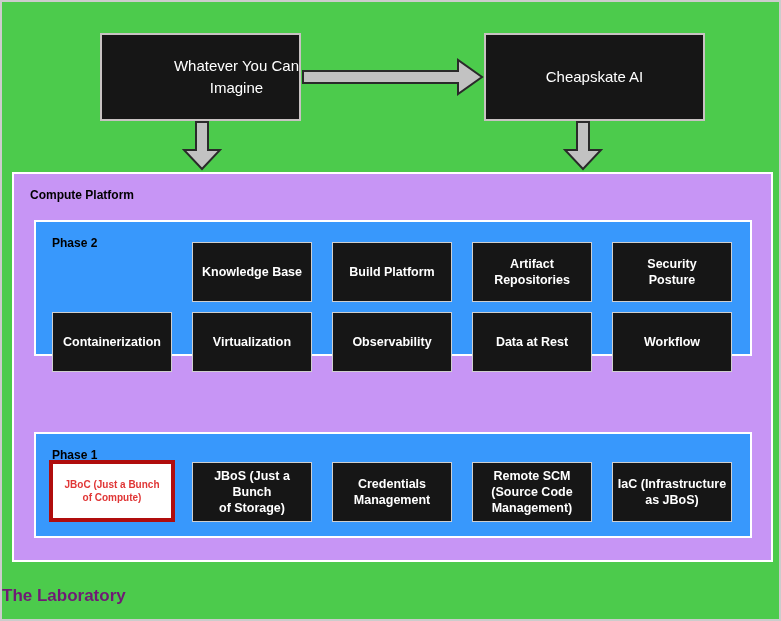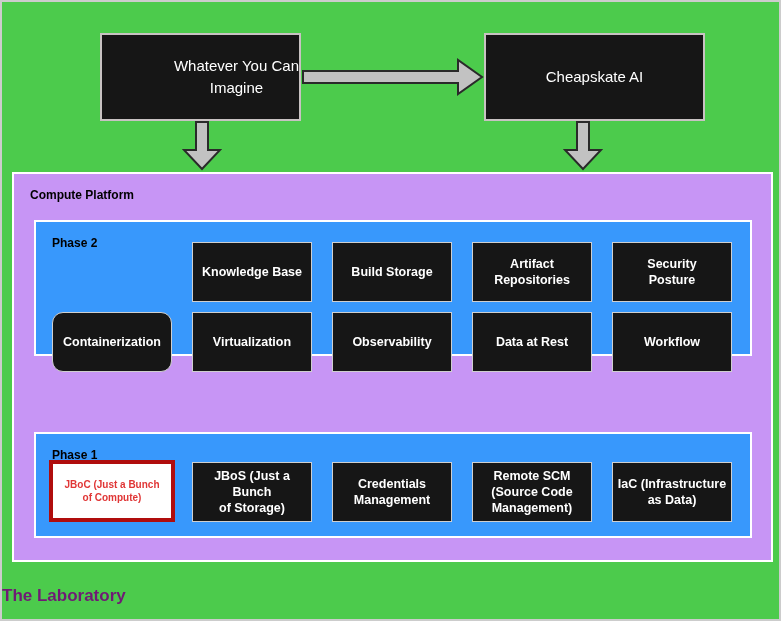--- a/index.html
+++ b/index.html
@@ -88,32 +88,32 @@
   </div>
 
   <div class="container-box phase phase2">
     <div class="container-label">Phase 2</div>
   </div>
 
   <div class="node small-node" style="left:190px;top:240px;">
     <span>Knowledge Base</span>
   </div>
   <div class="node small-node" style="left:330px;top:240px;">
-    <span>Build Storage</span>
+    <span>Build Platform</span>
   </div>
   <div class="node small-node" style="left:470px;top:240px;">
     <span>Artifact
 Repositories</span>
   </div>
   <div class="node small-node" style="left:610px;top:240px;">
     <span>Security
 Posture</span>
   </div>
 
-  <div class="node small-node" style="left:50px;top:310px;border-radius:11px;">
+  <div class="node small-node" style="left:50px;top:310px;">
     <span>Containerization</span>
   </div>
   <div class="node small-node" style="left:190px;top:310px;">
     <span>Virtualization</span>
   </div>
   <div class="node small-node" style="left:330px;top:310px;">
     <span>Observability</span>
   </div>
   <div class="node small-node" style="left:470px;top:310px;">
     <span>Data at Rest</span>
@@ -138,18 +138,18 @@
     <span>Credentials
 Management</span>
   </div>
   <div class="node small-node" style="left:470px;top:460px;">
     <span>Remote SCM
 (Source Code
 Management)</span>
   </div>
   <div class="node small-node" style="left:610px;top:460px;">
     <span>IaC (Infrastructure
-as Data)</span>
+as JBoS)</span>
   </div>
 
   <div class="footer-label">The Laboratory</div>
 
 </div>
 
 </body></html>

